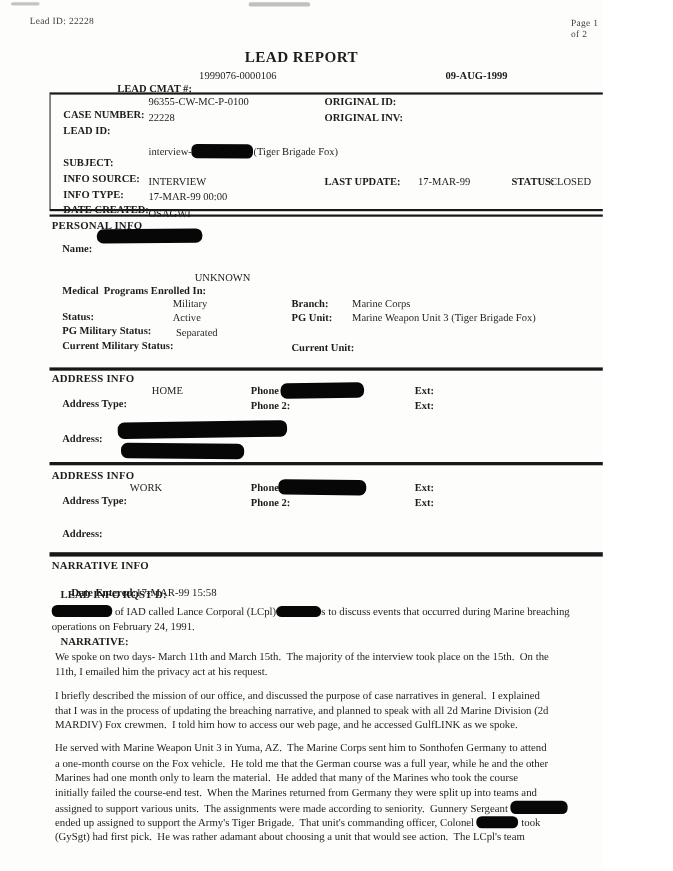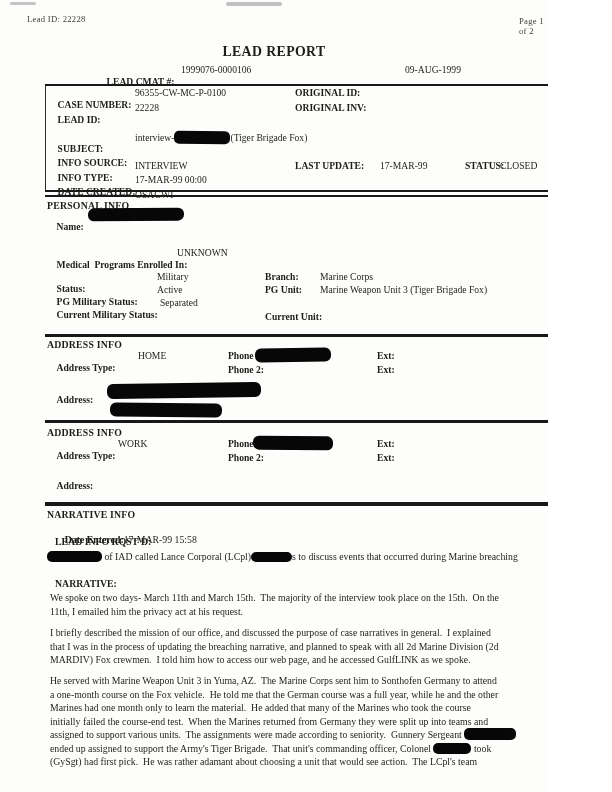--- a/index.html
+++ b/index.html
@@ -32,21 +32,21 @@
   <div class="artifact" style="left:601px;top:1px;width:9px;height:4px;background:#a8a8a8;transform:rotate(8deg);"></div>
 
   <div class="hdr" style="left:27px;top:14px;">Lead ID: 22228</div>
   <div class="hdr" style="left:519px;top:16px;">Page  1 of  2</div>
 
   <div class="title" style="top:44px;">LEAD REPORT</div>
 
   <div class="row" style="left:97px;top:64px;">
     <span class="b">LEAD CMAT #:</span>
     <span class="vx" style="left:84px;">1999076-0000106</span>
-    <span class="vx" style="left:308px;">09-AUG-1999</span>
+    <span class="vx" style="left:308px;font-weight:bold;">09-AUG-1999</span>
   </div>
 
   <div class="divider" style="top:83.5px;height:2.6px;"></div>
   <div class="divider" style="top:189.5px;height:2.6px;"></div>
   <div class="divider" style="top:194.8px;height:2.6px;"></div>
   <div class="divider" style="top:334px;height:3px;"></div>
   <div class="divider" style="top:419.5px;height:3.2px;"></div>
   <div class="divider" style="top:502px;height:4.2px;"></div>
 
   <div class="casebox"></div>
@@ -167,20 +167,21 @@
   <div class="heading" style="left:47px;top:509px;">NARRATIVE INFO</div>
 
   <div class="row" style="left:55px;top:522px;font-size:9.8px;">
     <span class="b">Date Entered:</span><span>17-MAR-99 15:58</span>
   </div>
 
   <div class="row b" style="left:55px;top:536px;font-size:9.8px;">LEAD INFO RQST'D:</div>
 
   <div class="npar lead-par" style="left:47px;top:550px;">
       <div class="nline"><span class="rdi" style="width: 55px; height: 11px;"></span><span> of IAD called Lance Corporal (LCpl)</span><span class="rdi" style="width: 41px; height: 10px;"></span><span>s to discuss events that occurred during Marine breaching</span></div>
+      <div class="nline"><span>operations on February 24, 1991.</span></div>
     </div>
 
   <div class="row b" style="left:55px;top:578px;font-size:9.8px;">NARRATIVE:</div>
 
   <div class="npar" style="left:50px;top:591px;">
       <div class="nline"><span>We spoke on two days- March 11th and March 15th.  The majority of the interview took place on the 15th.  On the</span></div>
       <div class="nline"><span>11th, I emailed him the privacy act at his request.</span></div>
     </div>
   <div class="npar" style="left:50px;top:626px;">
       <div class="nline"><span>I briefly described the mission of our office, and discussed the purpose of case narratives in general.  I explained</span></div>

